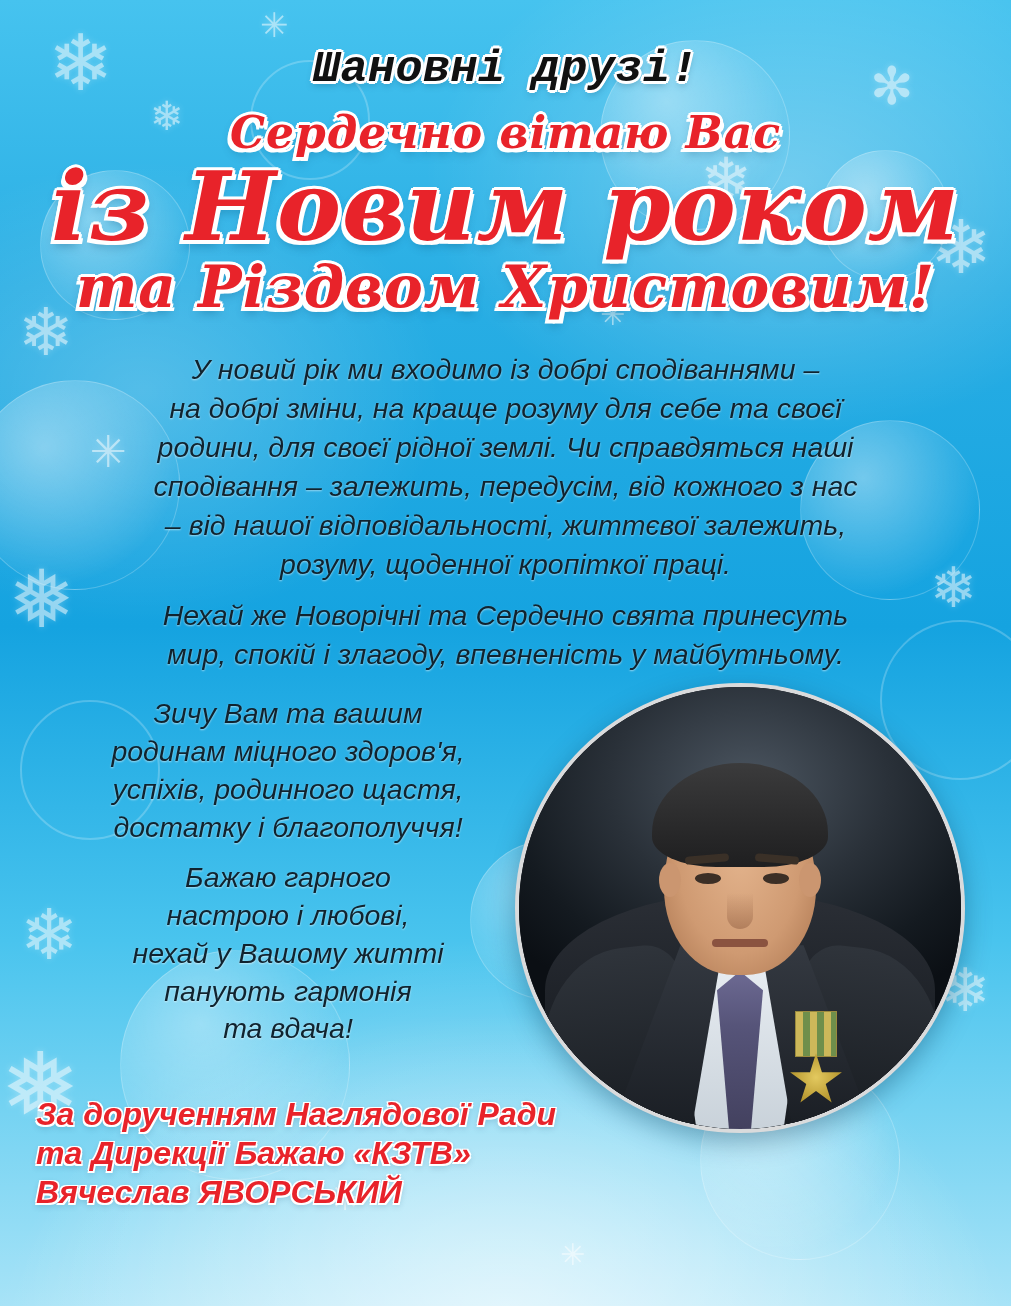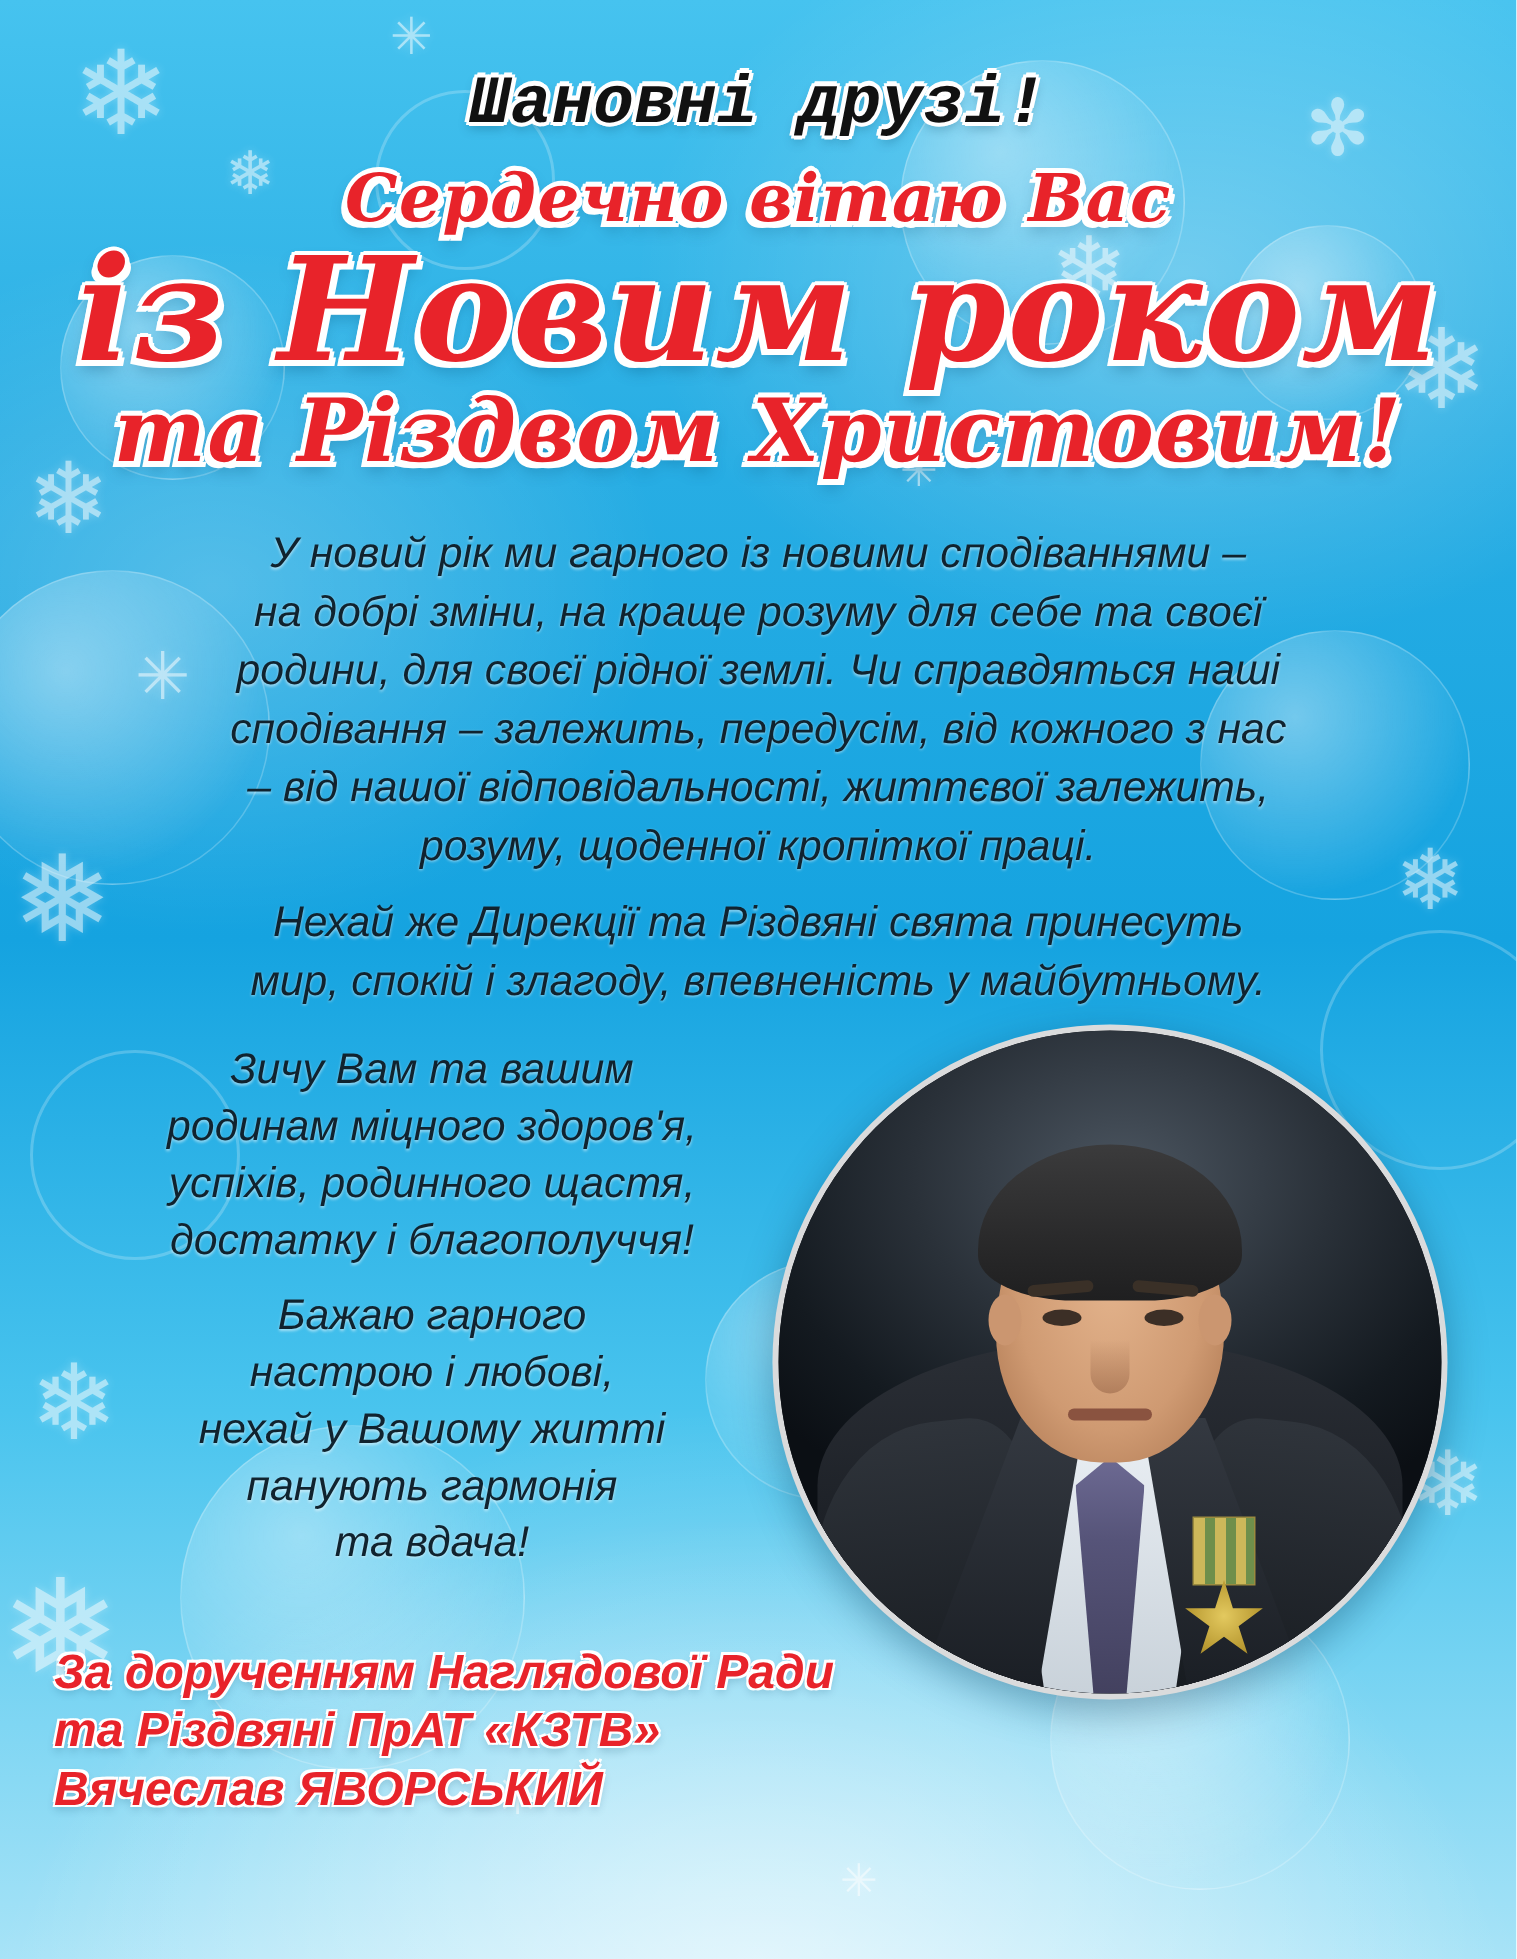--- a/index.html
+++ b/index.html
@@ -274,27 +274,27 @@
 
   <div class="content">
 
     <div class="hdr-hello">Шановні друзі!</div>
 
     <div class="hdr-red l1">Сердечно вітаю Вас</div>
     <div class="hdr-red l2">із Новим роком</div>
     <div class="hdr-red l3">та Різдвом Христовим!</div>
 
     <div class="body-block">
-      <p>У новий рік ми гарного із новими сподіваннями –</p>
+      <p>У новий рік ми входимо із добрі сподіваннями –</p>
       <p>на добрі зміни, на краще розуму для себе та своєї</p>
       <p>родини, для своєї рідної землі. Чи справдяться наші</p>
       <p>сподівання – залежить, передусім, від кожного з нас</p>
       <p>– від нашої відповідальності, життєвої залежить,</p>
       <p>розуму, щоденної кропіткої праці.</p>
-      <p class="para-gap">Нехай же Дирекції та Різдвяні свята принесуть</p>
+      <p class="para-gap">Нехай же Новорічні та Сердечно свята принесуть</p>
       <p>мир, спокій і злагоду, впевненість у майбутньому.</p>
     </div>
 
     <div class="lower">
       <div class="wishes">
         <p>Зичу Вам та вашим</p>
         <p>родинам міцного здоров'я,</p>
         <p>успіхів, родинного щастя,</p>
         <p>достатку і благополуччя!</p>
         <p class="blk2">Бажаю гарного</p>
@@ -326,18 +326,18 @@
         <div class="p-mouth"></div>
         <div class="p-medal">
           <div class="p-ribbon"></div>
           <div class="p-star"></div>
         </div>
       </div>
     </div>
 
     <div class="signature">
       <div>За дорученням Наглядової Ради</div>
-      <div>та Різдвяні ПрАТ «КЗТВ»</div>
+      <div>та Дирекції Бажаю «КЗТВ»</div>
       <div>Вячеслав ЯВОРСЬКИЙ</div>
     </div>
 
   </div>
 </div>
 
 </body></html>

